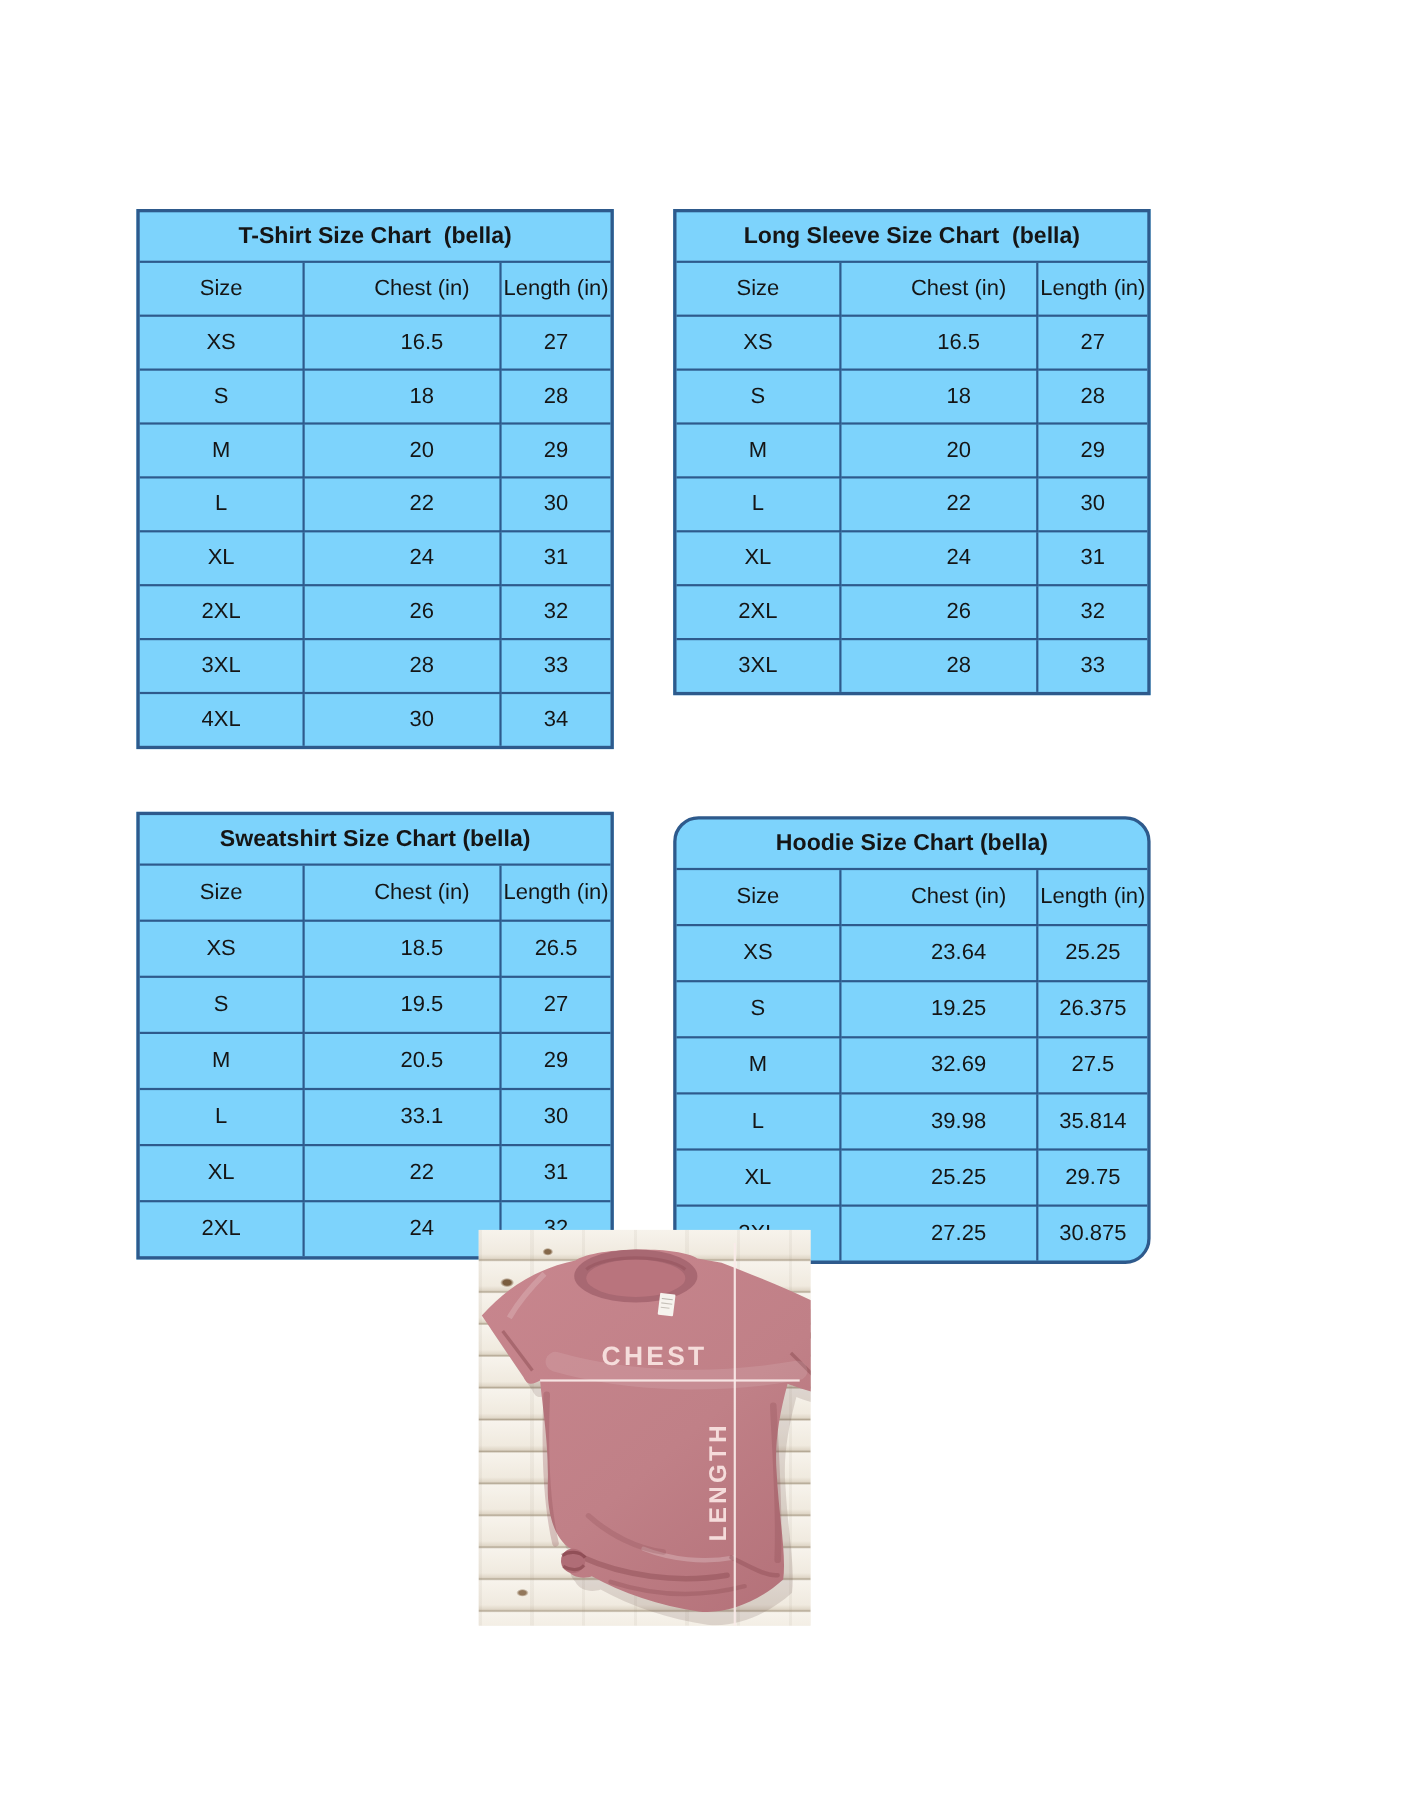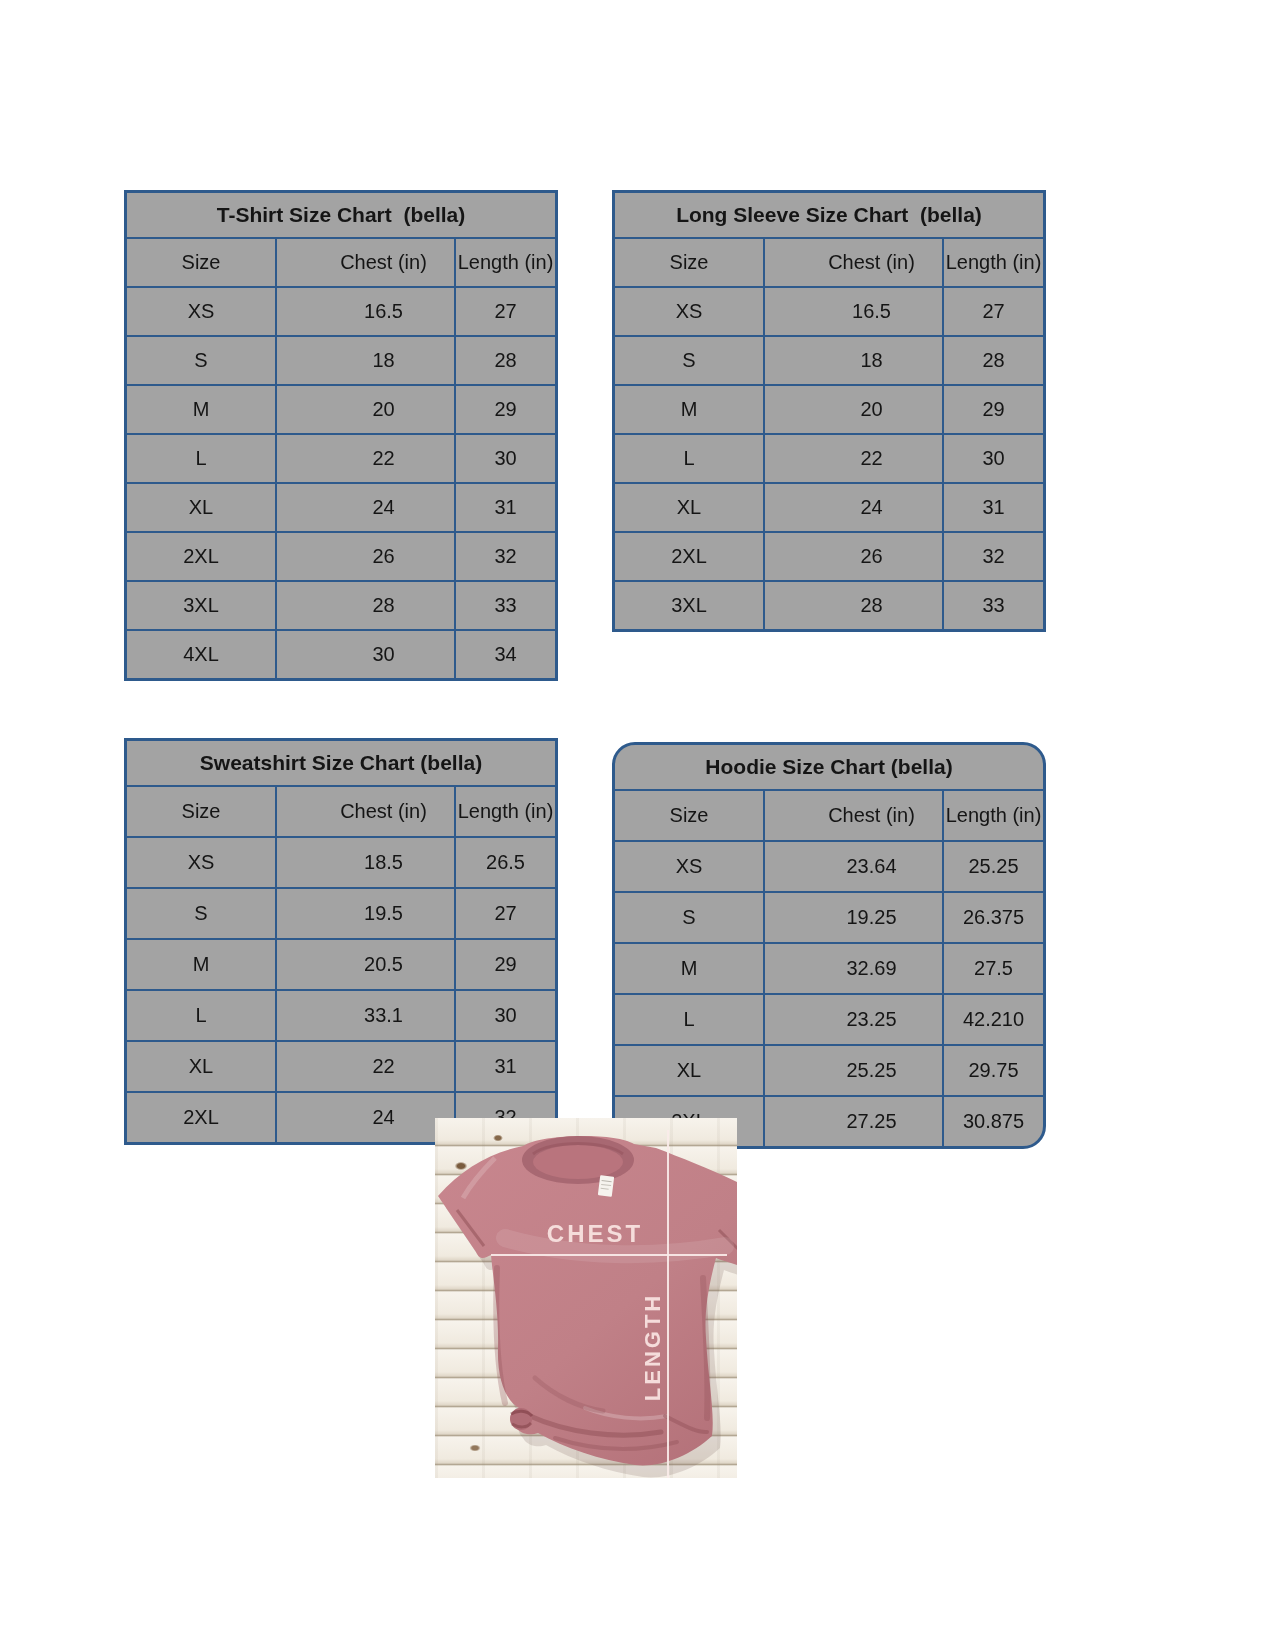--- a/index.html
+++ b/index.html
@@ -3,21 +3,21 @@
 <meta charset="utf-8">
 <style>
   html,body{margin:0;padding:0;background:#ffffff;}
   body{
     width:1275px;height:1650px;position:relative;overflow:hidden;
     font-family:"Liberation Sans","DejaVu Sans",sans-serif;color:#151515;
   }
 
   
   .size-table{
-    position:absolute;width:434px;background:#a3a3a3;
+    position:absolute;width:434px;background:#7dd3fc;
     border:3px solid #2e5a8c;box-sizing:border-box;
   }
   .t-title{
     height:44px;line-height:44px;text-align:center;
     font-size:21px;font-weight:bold;white-space:pre;
     border-bottom:2px solid #2e5a8c;
   }
   .size-table table{
     width:100%;border-collapse:collapse;table-layout:fixed;
   }
@@ -242,22 +242,22 @@
           <td>19.25</td>
           <td>26.375</td>
         </tr>
         <tr>
           <td>M</td>
           <td>32.69</td>
           <td>27.5</td>
         </tr>
         <tr>
           <td>L</td>
-          <td>23.25</td>
-          <td>42.210</td>
+          <td>39.98</td>
+          <td>35.814</td>
         </tr>
         <tr>
           <td>XL</td>
           <td>25.25</td>
           <td>29.75</td>
         </tr>
         <tr>
           <td>2XL</td>
           <td>27.25</td>
           <td>30.875</td>

